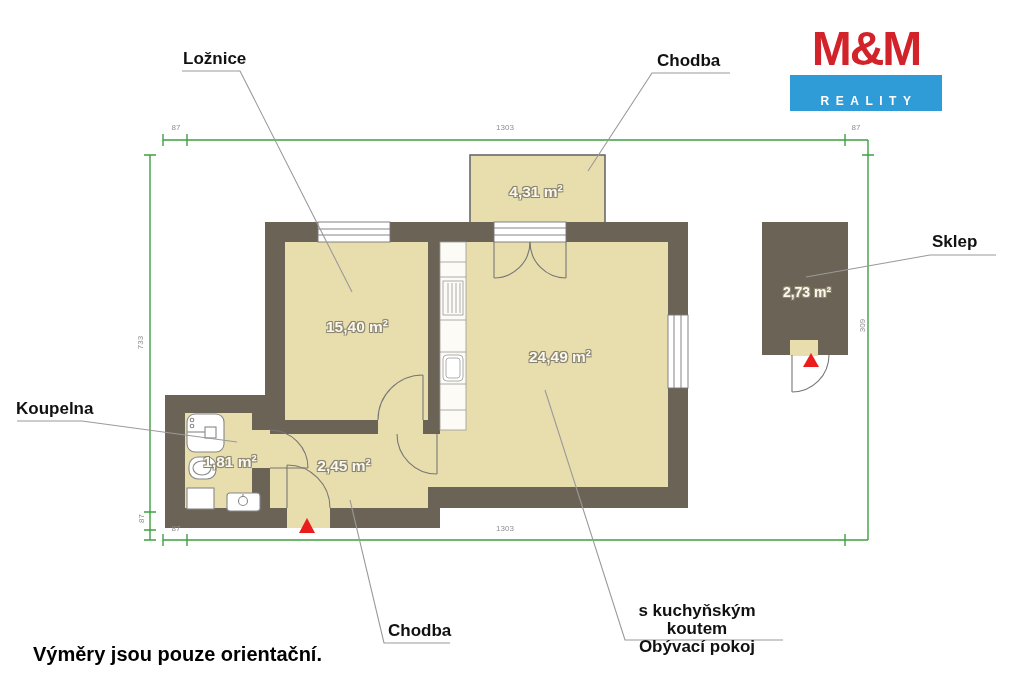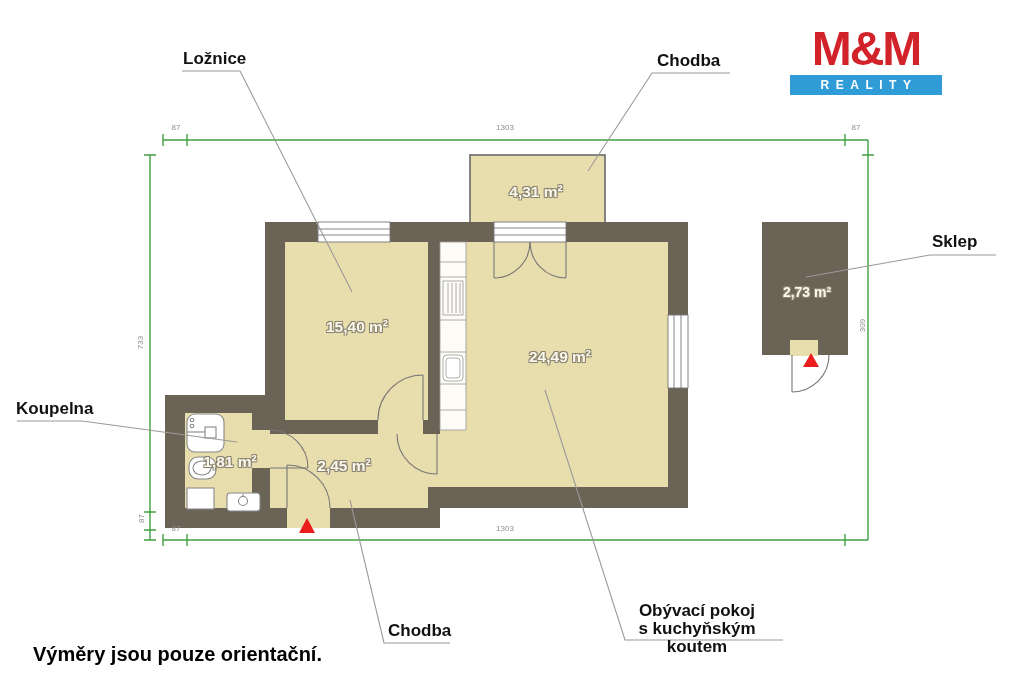--- a/index.html
+++ b/index.html
@@ -12,21 +12,21 @@
     text-shadow:-1px -1px 0 #8b8570,1px -1px 0 #8b8570,-1px 1px 0 #8b8570,1px 1px 0 #8b8570,0 0 2px #8b8570;}
   .area-small{font-size:14px;}
   .dim-num{position:absolute;font-size:8px;color:#8f8f8f;text-align:center;white-space:nowrap;}
   .dim-rot{transform:rotate(-90deg);transform-origin:center center;}
   .footer-note{position:absolute;left:33px;top:643px;font-weight:bold;font-size:20px;color:#000;}
   .obyvaci-label{position:absolute;left:612px;top:602px;width:170px;text-align:center;
     font-weight:bold;font-size:17px;line-height:18px;color:#111;}
   .logo{position:absolute;left:790px;top:24px;width:152px;text-align:center;}
   .logo-mm{color:#d2232a;font-weight:bold;font-size:48px;line-height:50px;letter-spacing:-2px;}
   .logo-bar{margin-top:1px;background:#2f9cd8;color:#ffffff;font-weight:bold;font-size:12px;
-    letter-spacing:6.5px;padding:3px 0 3px 6px;}
+    letter-spacing:6.5px;padding:19px 0 3px 6px;}
 </style>
 </head>
 <body>
 
 <div class="canvas">
 
   <svg class="plan-svg" viewBox="0 0 1024 683">
 
     <g>
       <rect x="470" y="155" width="135" height="80" fill="#e8ddad" stroke="#6a6a6a" stroke-width="1.6"></rect>
@@ -166,22 +166,22 @@
       <path d="M783,640 L625,640 L545,390"></path>
     </g>
   </svg>
 
   <div class="room-label" style="left:183px;top:49px">Ložnice</div>
   <div class="room-label" style="left:657px;top:51px">Chodba</div>
   <div class="room-label" style="left:16px;top:399px">Koupelna</div>
   <div class="room-label" style="left:932px;top:232px">Sklep</div>
   <div class="room-label" style="left:388px;top:621px">Chodba</div>
   <div class="obyvaci-label">
+    <div>s kuchyňským koutem</div>
     <div>Obývací pokoj</div>
-    <div>s kuchyňským koutem</div>
   </div>
 
   <div class="area-label" style="left:357px;top:327px">15,40 m²</div>
   <div class="area-label" style="left:560px;top:357px">24,49 m²</div>
   <div class="area-label" style="left:536px;top:192px">4,31 m²</div>
   <div class="area-label area-small" style="left:807px;top:292px">2,73 m²</div>
   <div class="area-label" style="left:230px;top:462px">1,81 m²</div>
   <div class="area-label" style="left:344px;top:466px">2,45 m²</div>
 
   <div class="dim-num" style="left:475px;top:123px;width:60px">1303</div>

